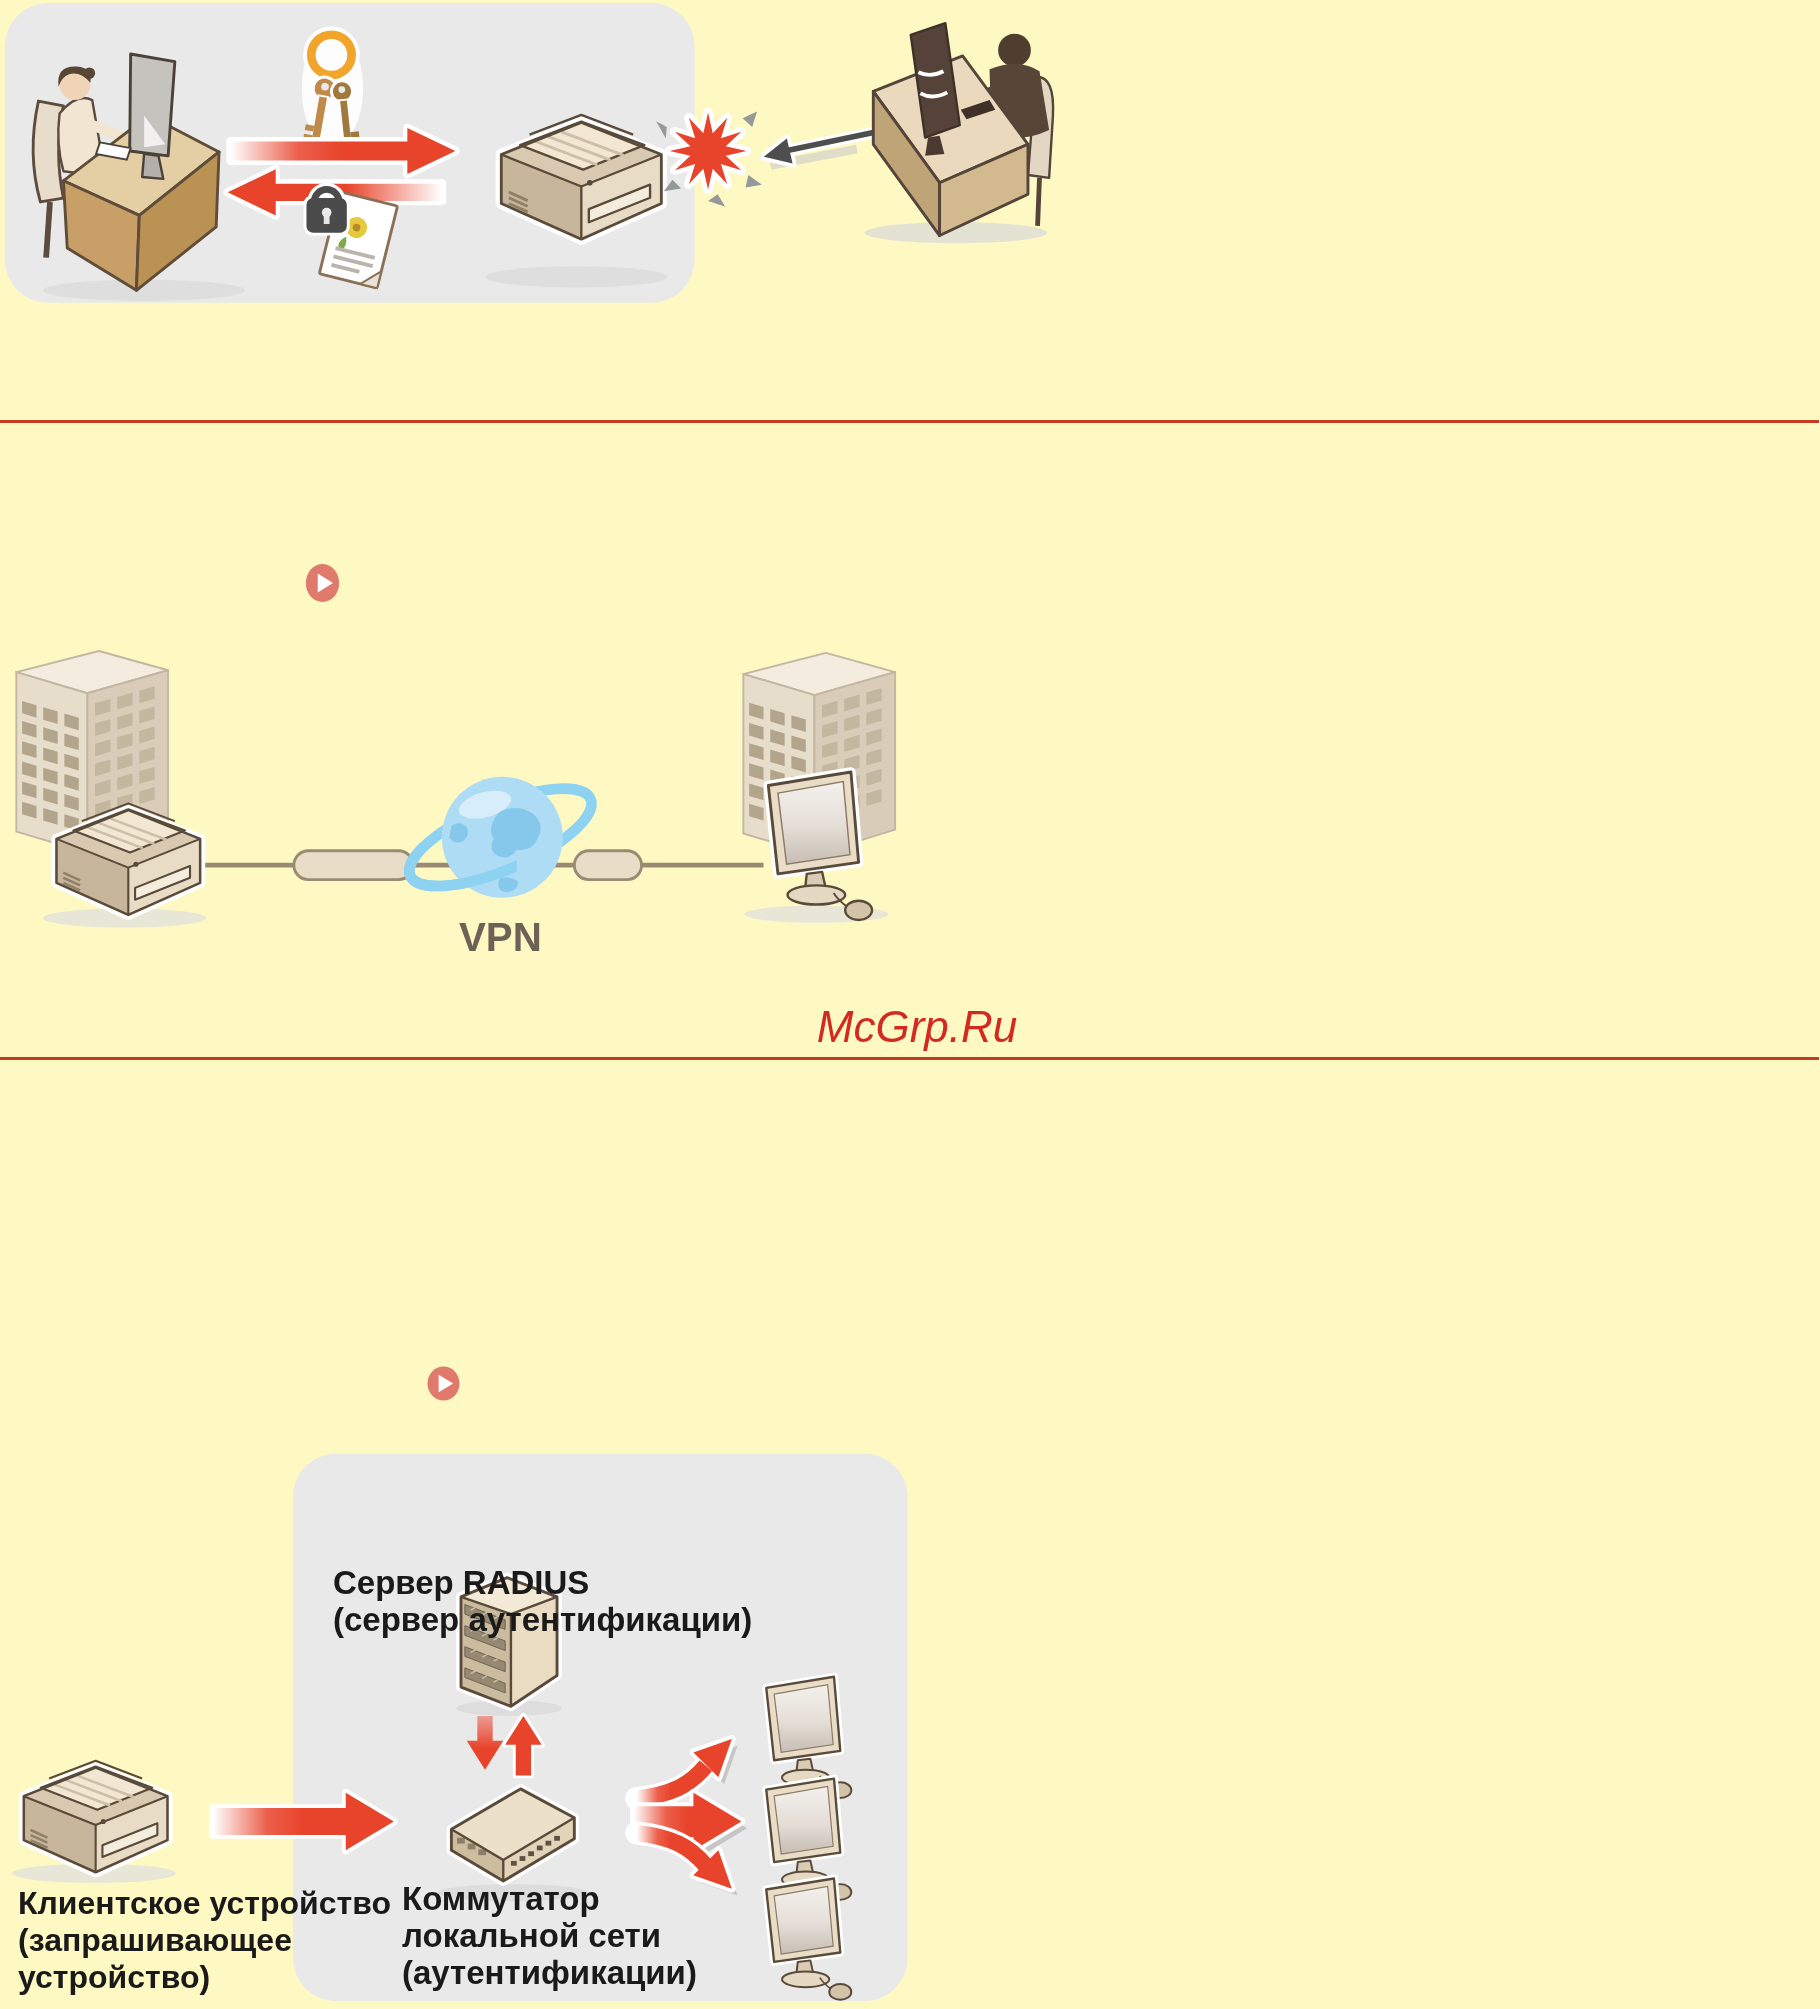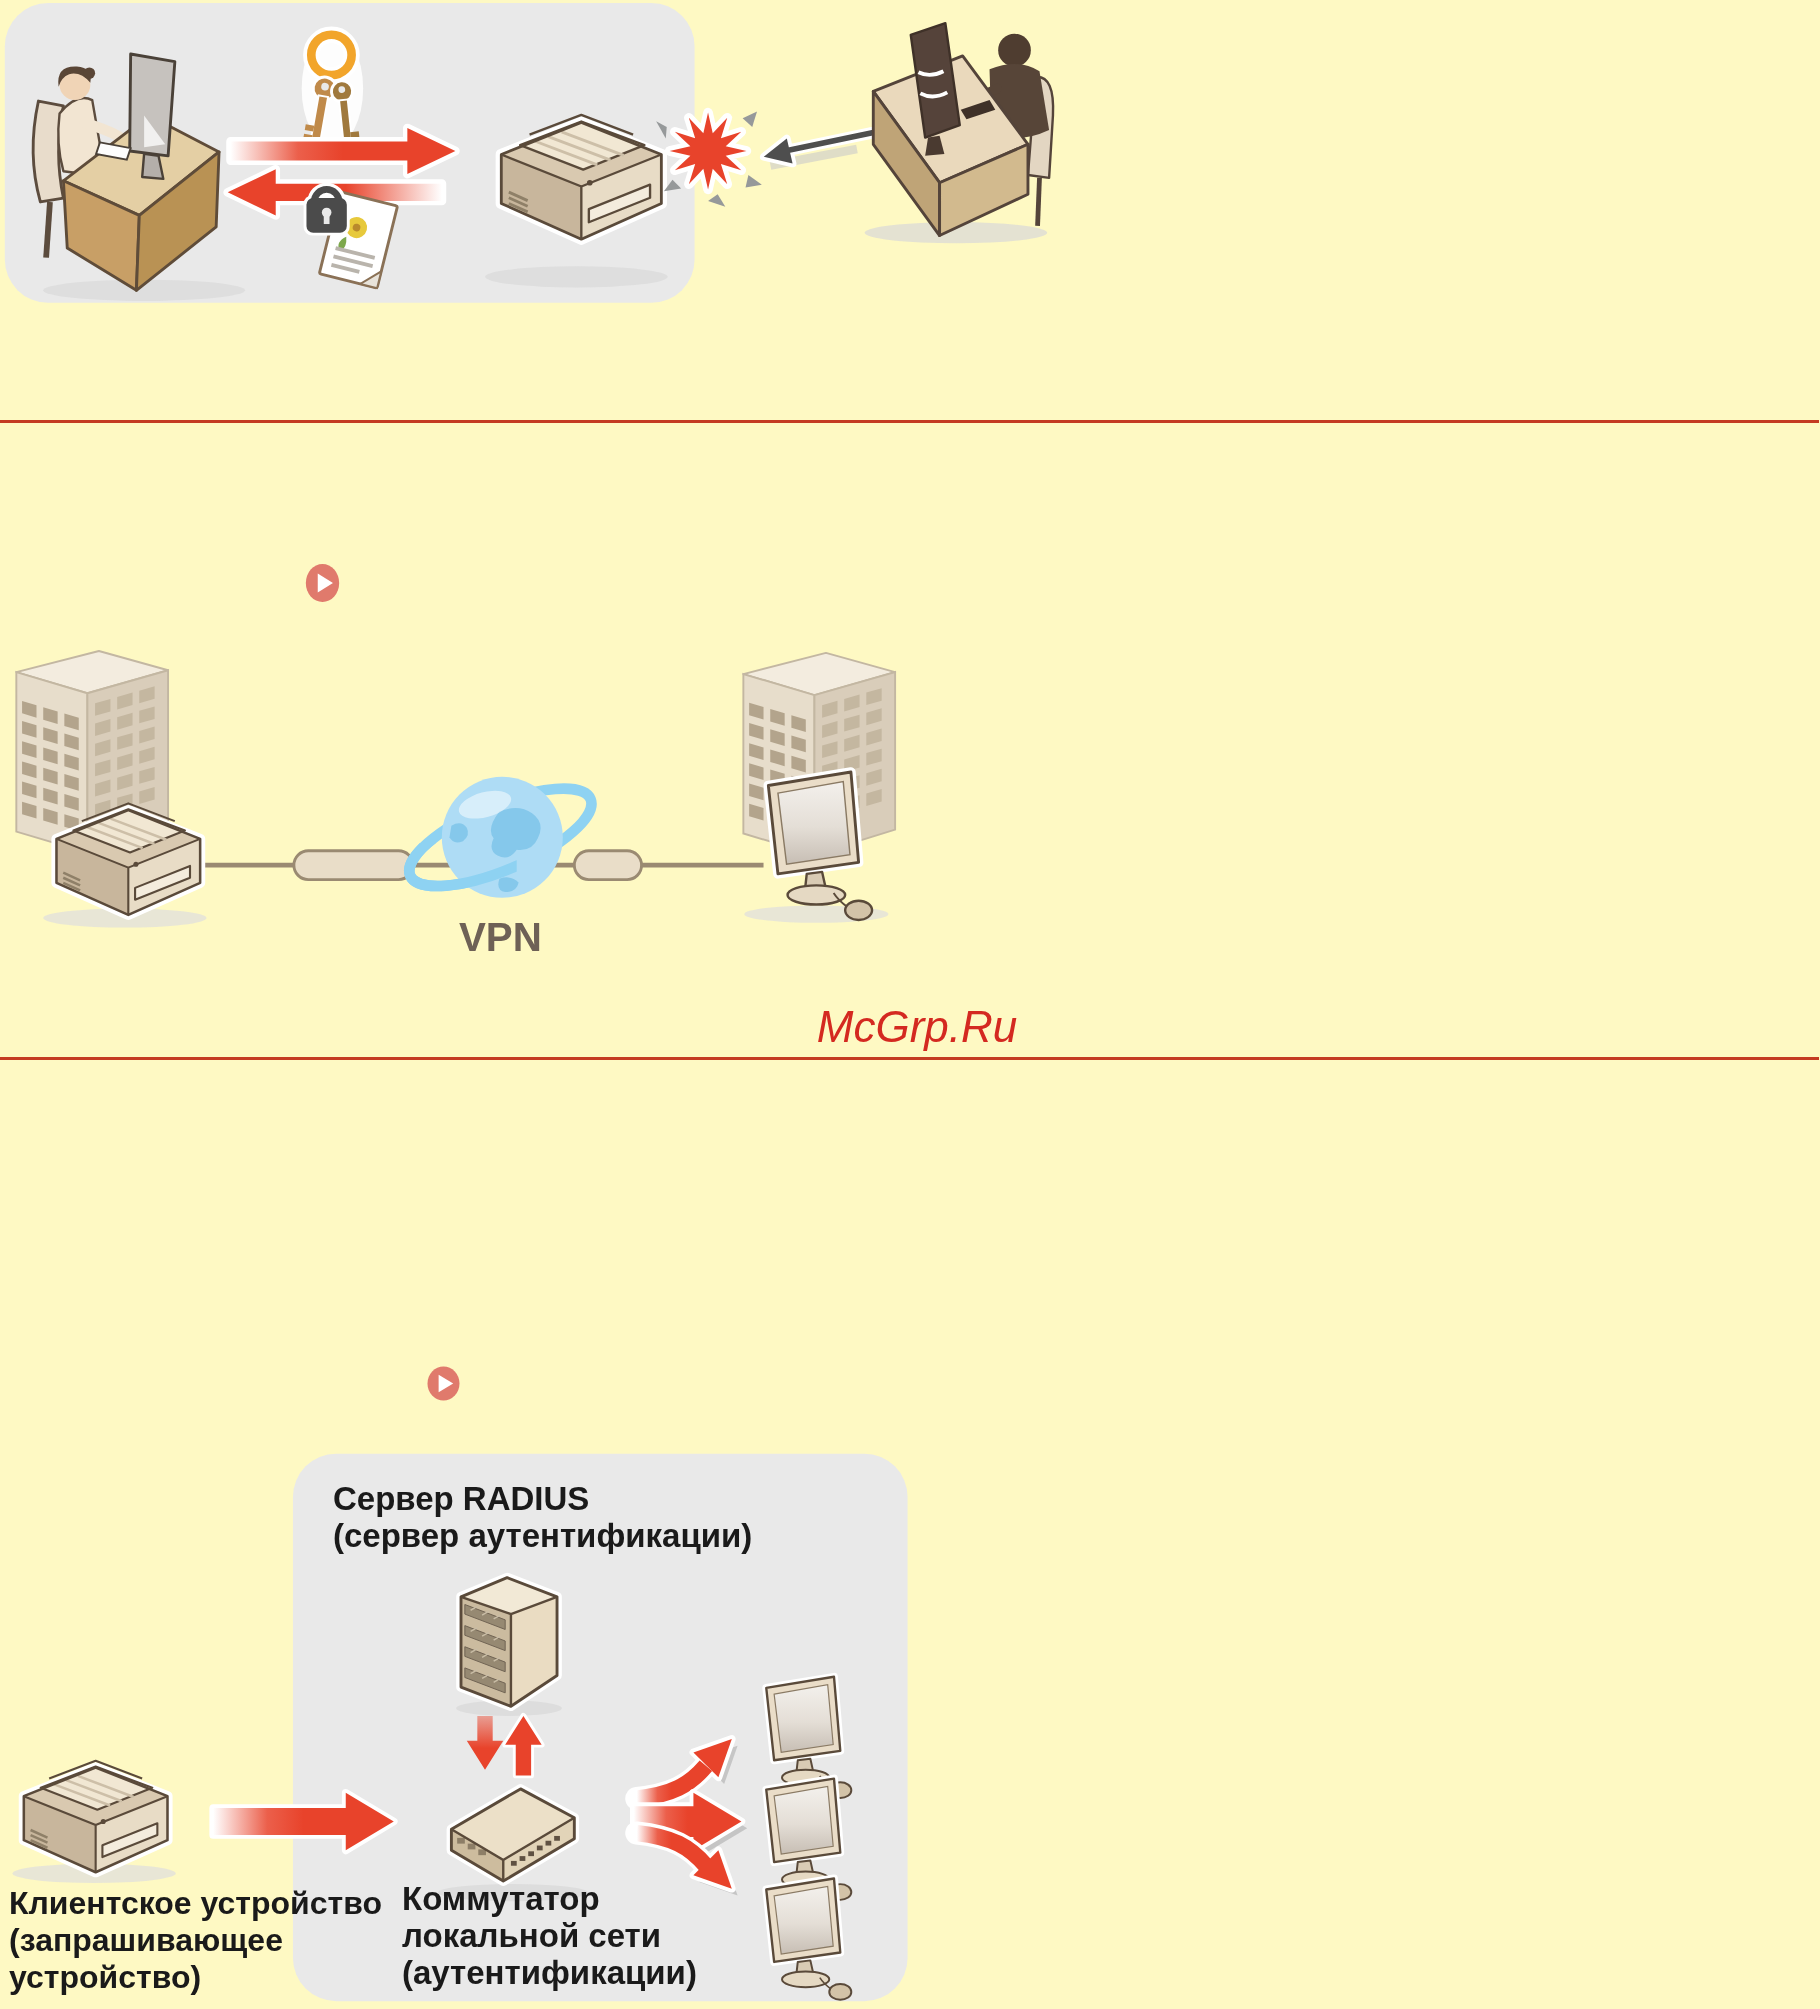--- a/index.html
+++ b/index.html
@@ -378,31 +378,31 @@
       <use href="#computer-art" transform="translate(788,1742) scale(0.82)"></use>
     </g>
     <g>
       <use href="#computer-art" transform="translate(788,1848) scale(0.82)"></use>
     </g>
     <g>
       <use href="#computer-art" transform="translate(788,1952) scale(0.82)"></use>
     </g>
   </svg>
 
-  <div class="label" style="left:333px;top:1480px;">
+  <div class="label" style="left:333px;top:1564px;">
     <span style="display:block;">Сервер RADIUS</span>
     <span style="display:block;text-align:center;">(сервер аутентификации)</span>
   </div>
 
   <div class="label" style="left:402px;top:1880px;line-height:37px;">
     <span style="display:block;">Коммутатор</span>
     <span style="display:block;">локальной сети</span>
     <span style="display:block;">(аутентификации)</span>
   </div>
 
-  <div class="label" style="left:9px;top:1885px;font-size:32px;">
+  <div class="label" style="left:18px;top:1885px;font-size:32px;">
     <span style="display:block;">Клиентское устройство</span>
     <span style="display:block;">(запрашивающее</span>
     <span style="display:block;">устройство)</span>
   </div>
 
 </div>
 
 
 </body></html>

